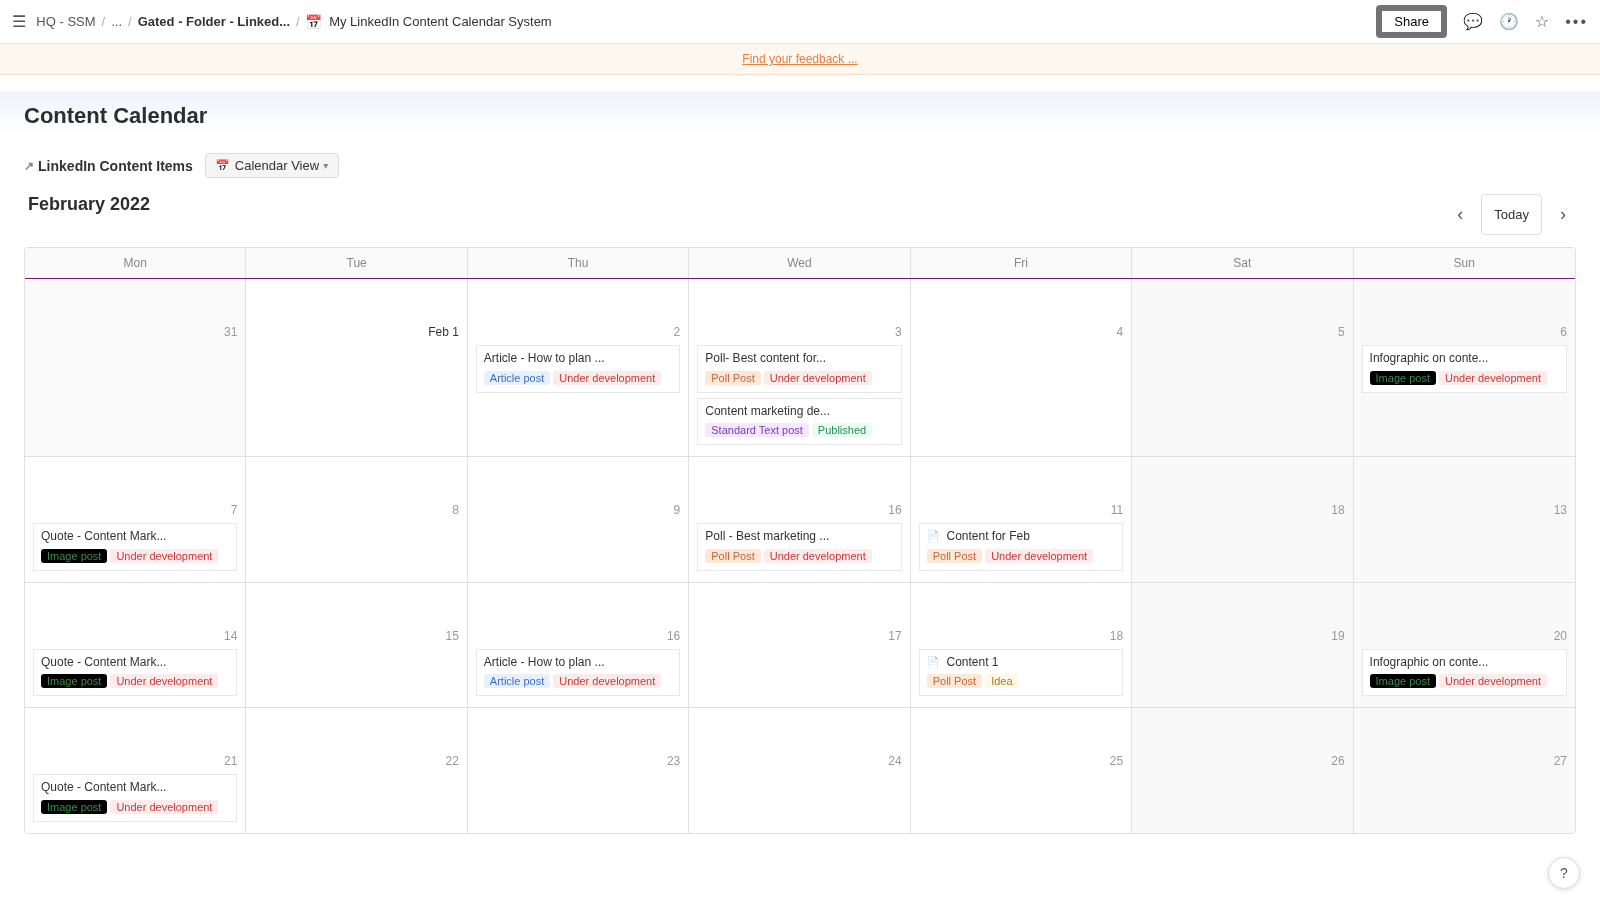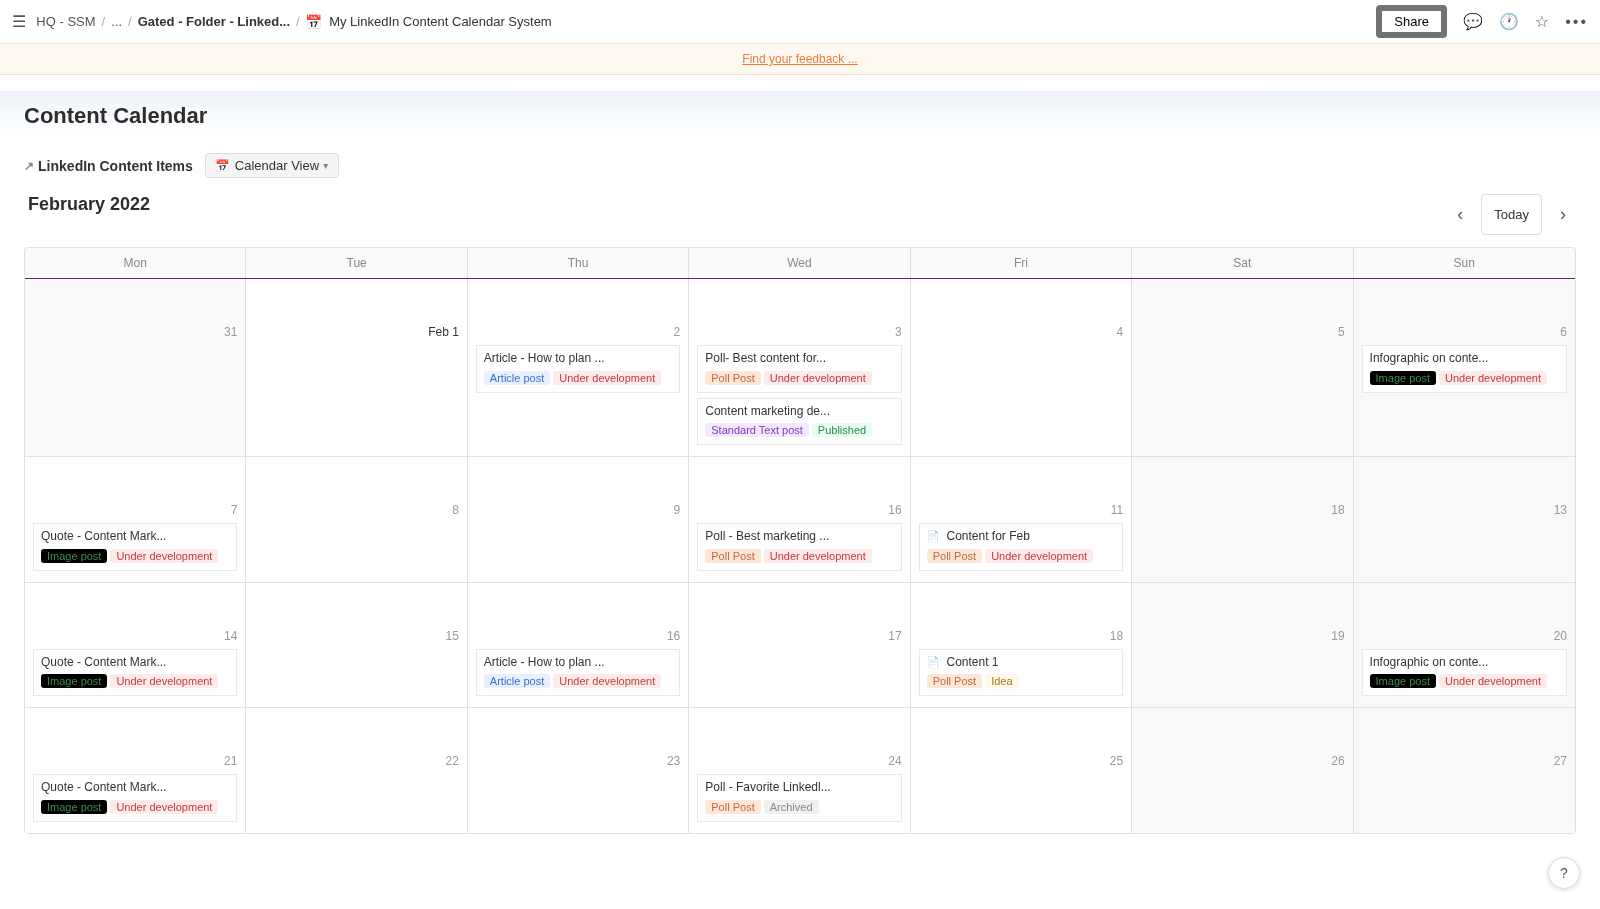--- a/index.html
+++ b/index.html
@@ -257,21 +257,20 @@
             <div class="event"><div class="event-title">Quote - Content Mark...</div><span class="tag tag-image">Image post</span><span class="tag tag-under">Under development</span></div>
           </div>
           <div class="calendar-day">
             <div class="day-number">22</div>
           </div>
           <div class="calendar-day">
             <div class="day-number">23</div>
           </div>
           <div class="calendar-day">
             <div class="day-number">24</div>
-            <div class="event"><div class="event-title">Poll - Favorite Linkedl...</div><span class="tag tag-poll">Poll Post</span><span class="tag tag-archived">Archived</span></div>
           </div>
           <div class="calendar-day">
             <div class="day-number">25</div>
           </div>
           <div class="calendar-day weekend">
             <div class="day-number">26</div>
           </div>
           <div class="calendar-day weekend">
             <div class="day-number">27</div>
           </div>

